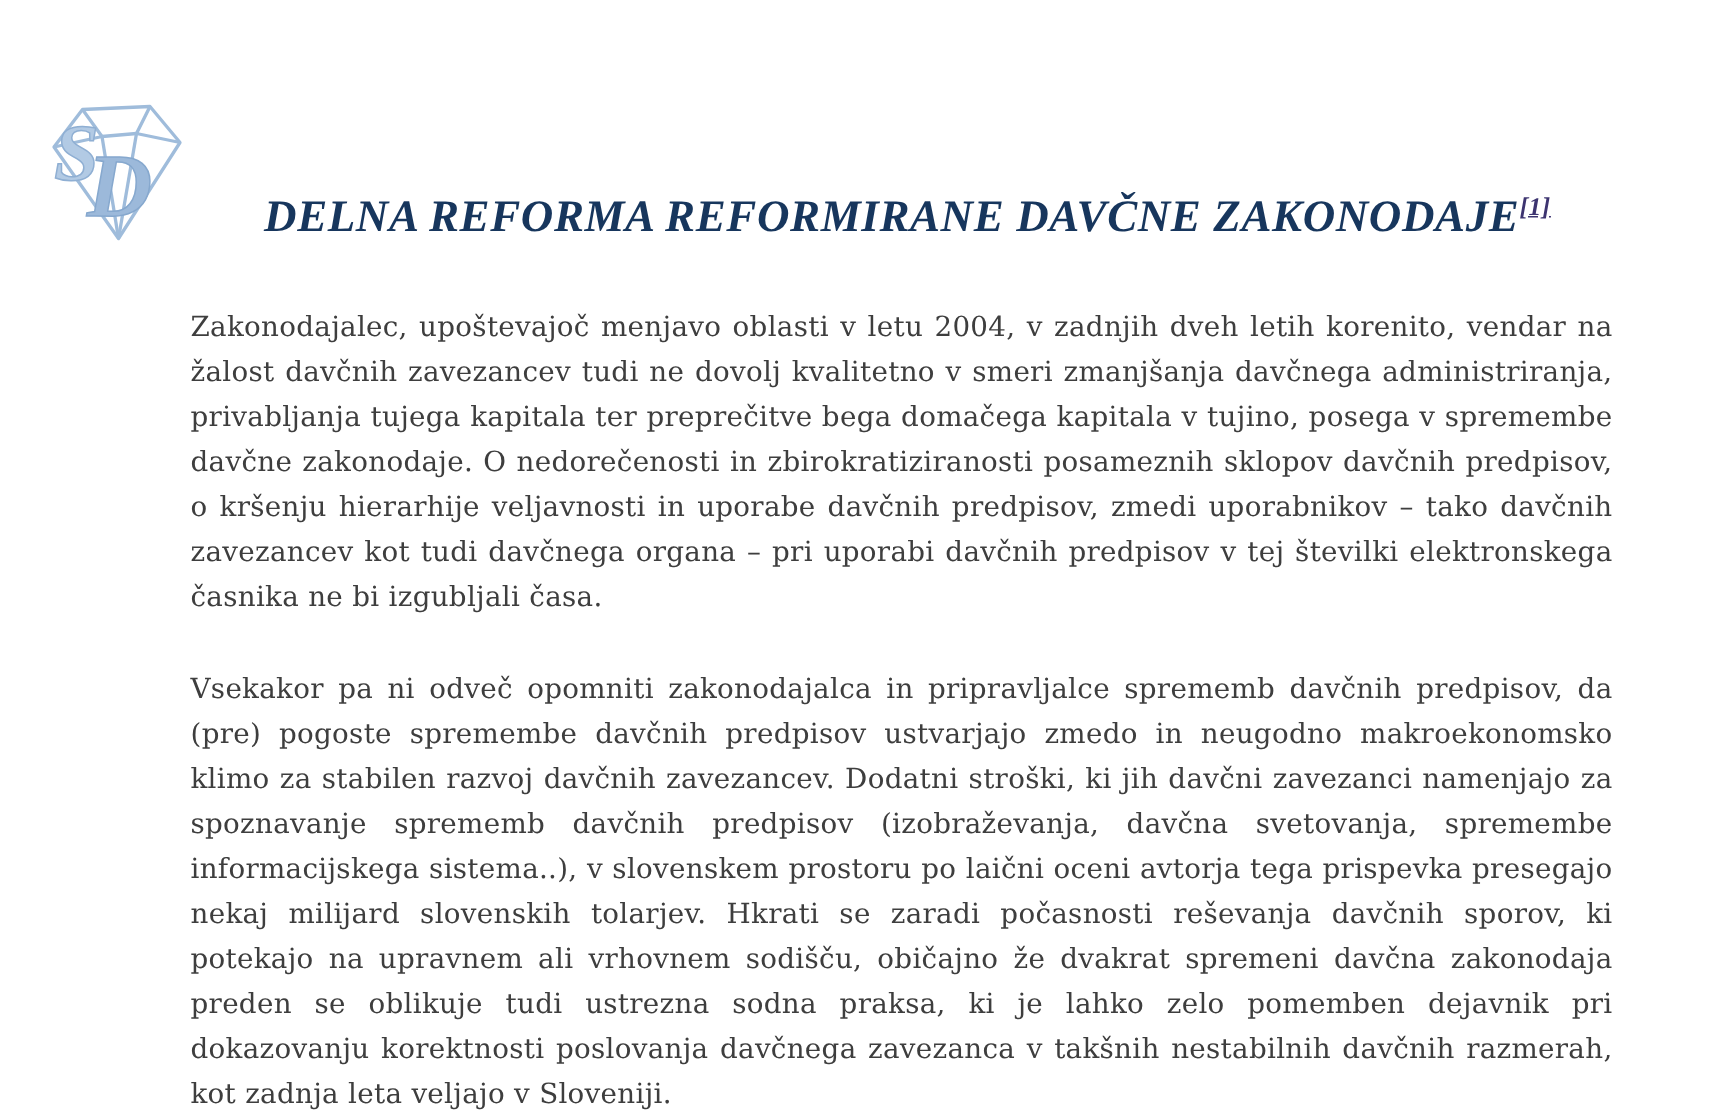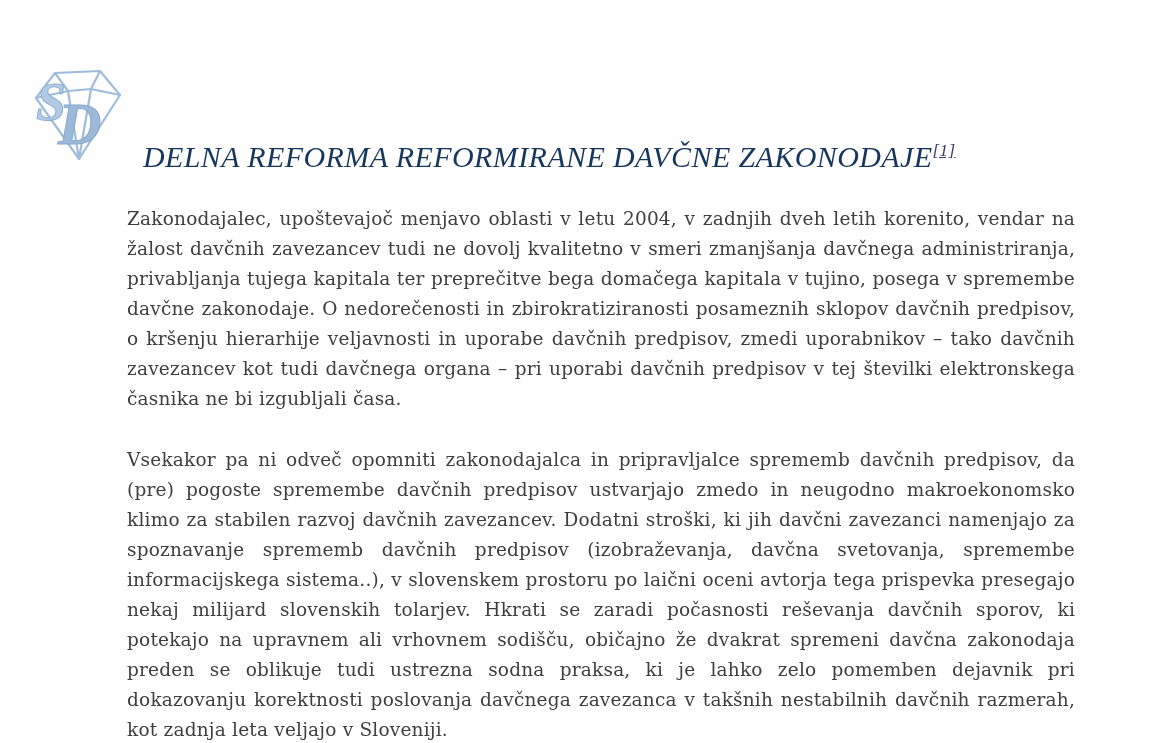--- a/index.html
+++ b/index.html
@@ -24,24 +24,25 @@
     left: 28px;
     top: 60px;
     width: 98px;
     height: 104px;
   }
   .title {
     position: absolute;
     left: 127px;
     top: 124px;
     width: 948px;
-    margin: 16px;
+    margin: 4px;
+    text-align: center;
     font-family: "Liberation Serif", "DejaVu Serif", serif;
     font-style: italic;
-    font-weight: normal;
+    font-weight: bold;
     font-size: 30px;
     letter-spacing: 0.4px;
     color: #17365D;
     white-space: nowrap;
   }
   .title sup {
     font-size: 17px;
     line-height: 0;
     vertical-align: super;
   }

